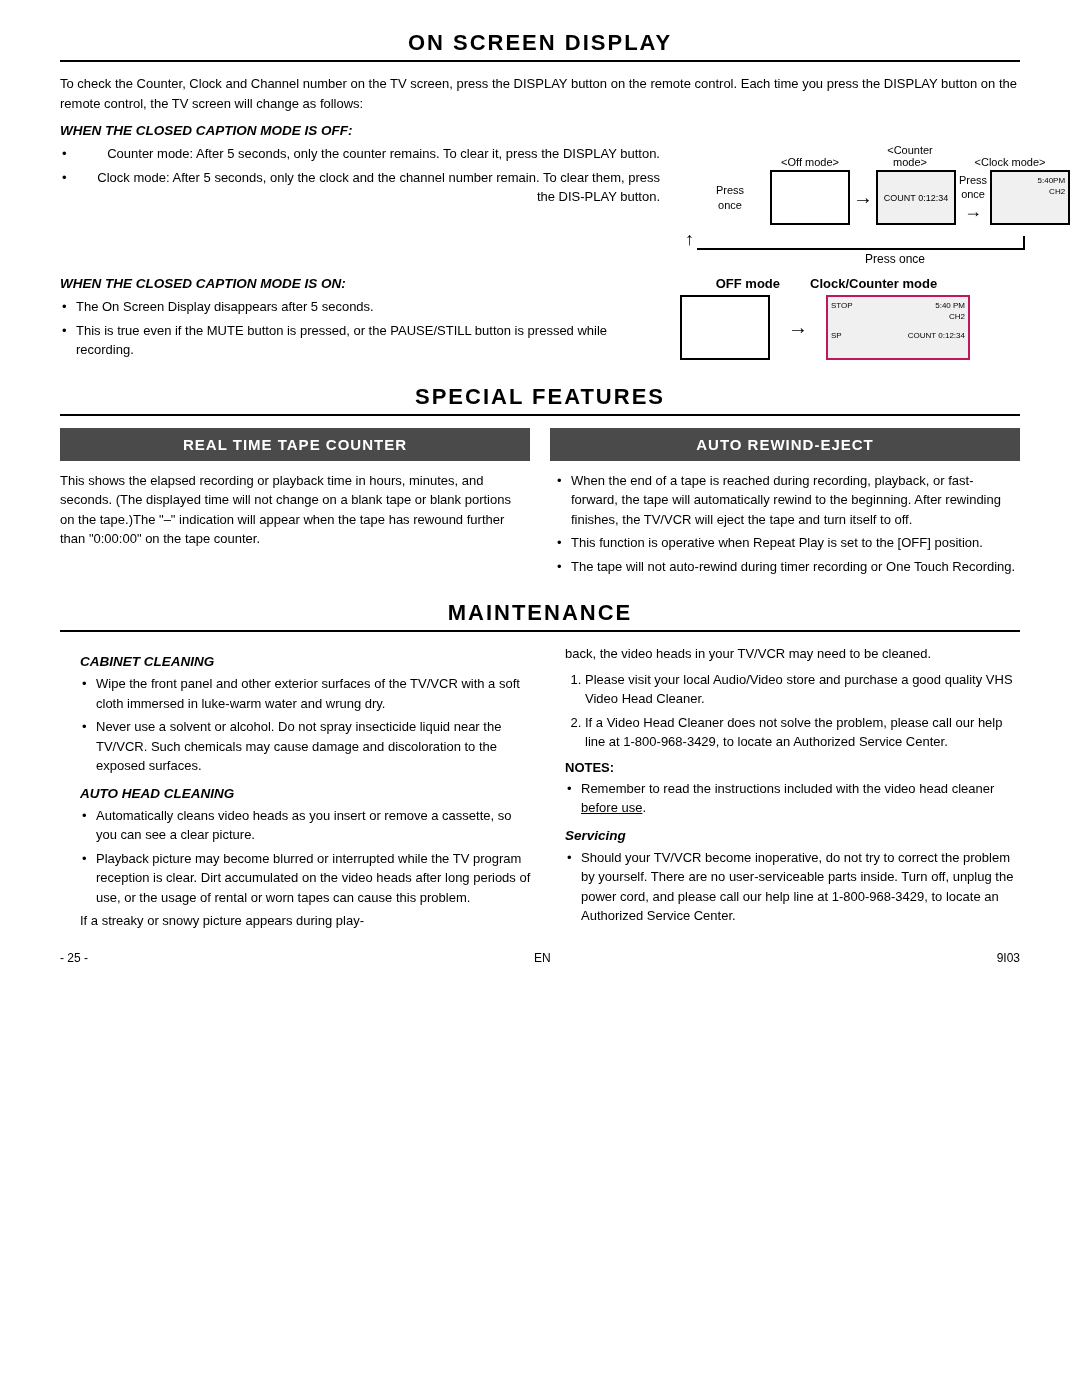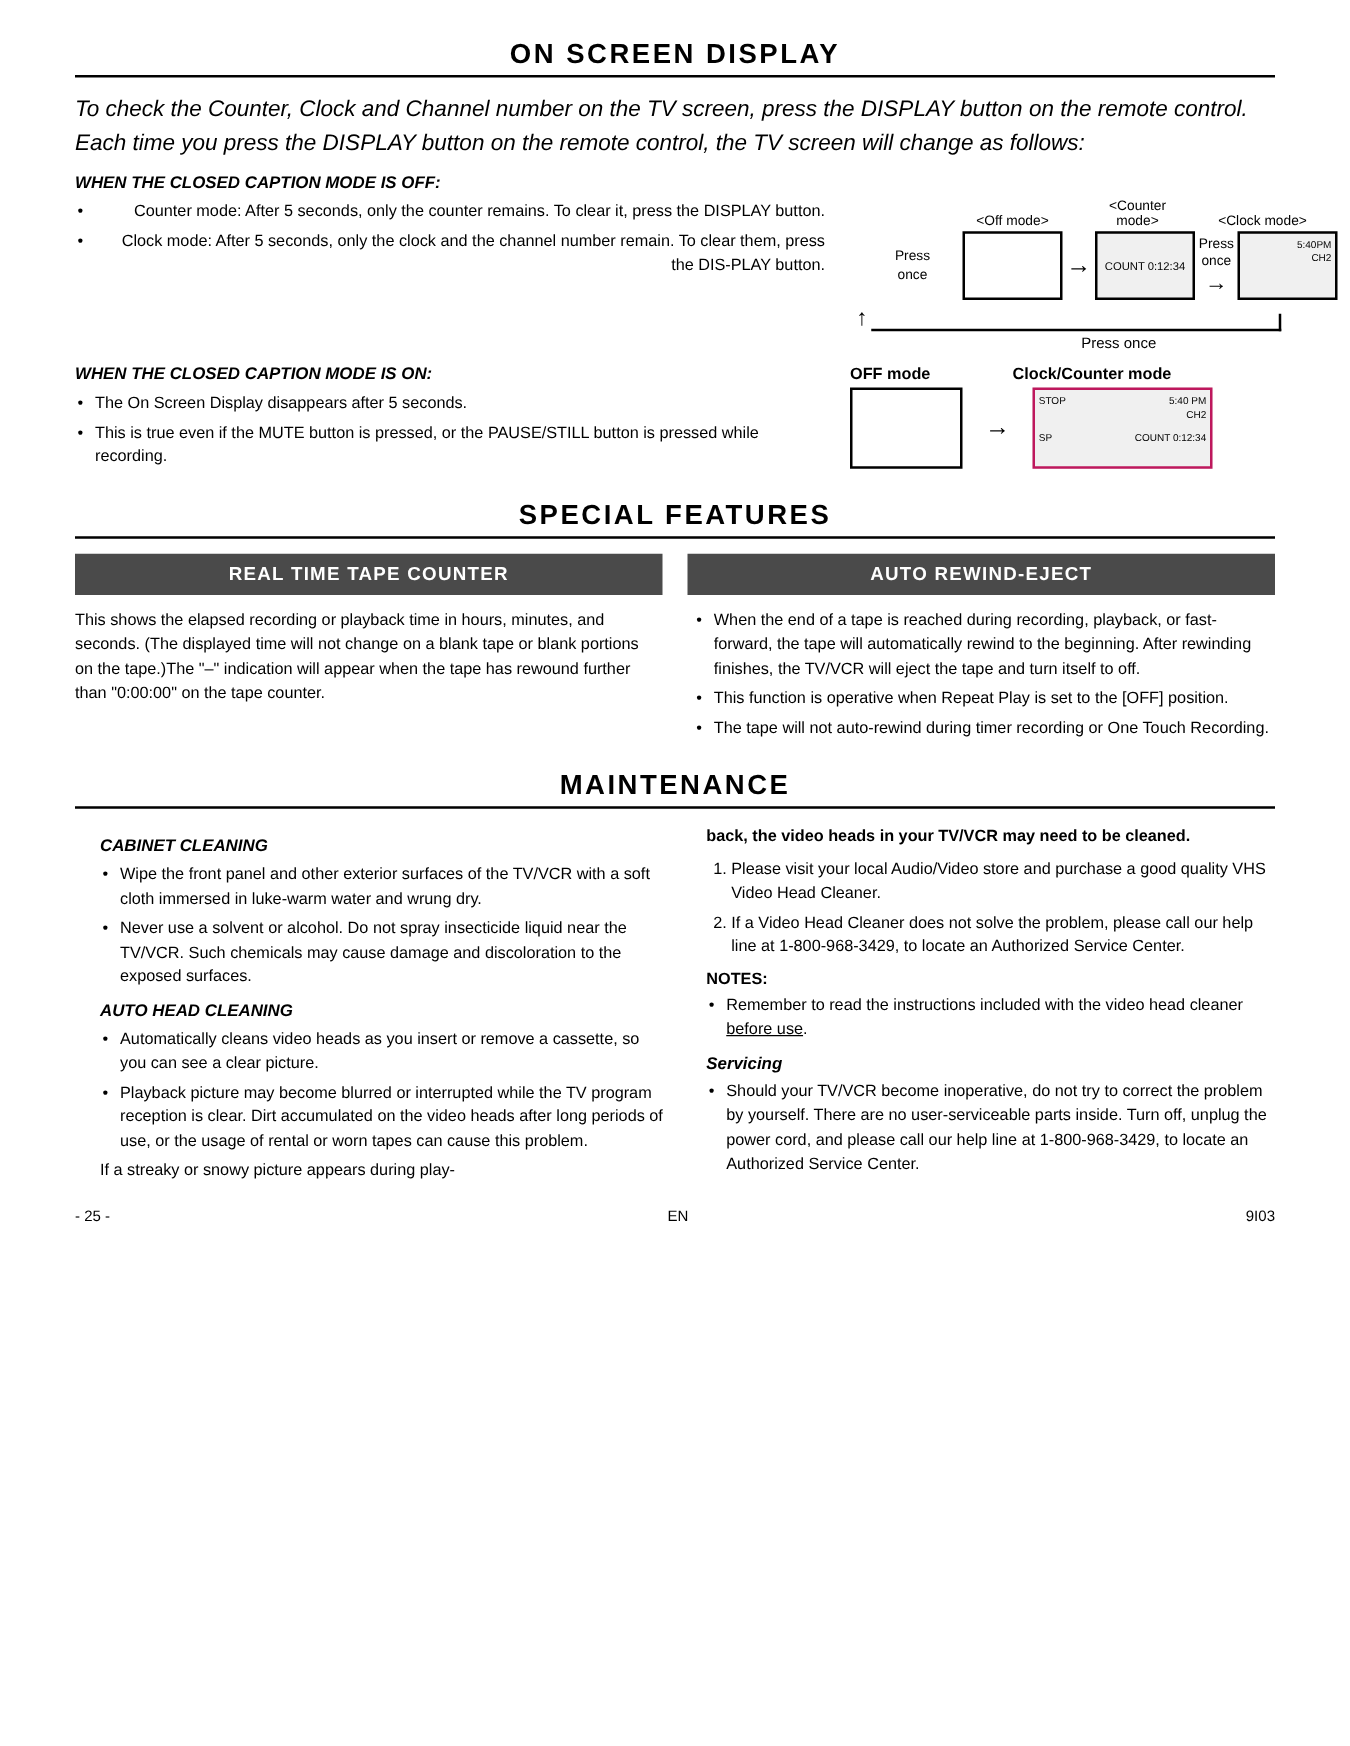--- a/index.html
+++ b/index.html
@@ -18,24 +18,23 @@
       font-weight: bold;
       letter-spacing: 2px;
       margin-bottom: 4px;
     }
     .section-divider {
       border: none;
       border-top: 2px solid #000;
       margin-bottom: 12px;
     }
     .intro-text {
-      font-size: 18px;
+      font-size: 13px;
       margin-bottom: 10px;
       line-height: 1.5;
-      font-style: italic;
     }
     .subtitle-italic {
       font-style: italic;
       font-weight: bold;
       font-size: 13.5px;
       margin-bottom: 6px;
     }
     .two-col {
       display: flex;
       gap: 20px;
@@ -74,20 +73,21 @@
       flex: 1;
     }
     .cc-on-right {
       width: 340px;
       flex-shrink: 0;
     }
     .off-clock-label {
       display: flex;
       gap: 30px;
       margin-bottom: 4px;
+      text-align: right;
     }
     .off-clock-label .label-item {
       font-weight: bold;
       font-size: 13px;
       min-width: 100px;
     }
     .cc-diagram-row {
       display: flex;
       align-items: center;
       gap: 10px;
@@ -357,21 +357,21 @@
 
     <p class="sub-section-title">AUTO HEAD CLEANING</p>
     <ul>
       <li>Automatically cleans video heads as you insert or remove a cassette, so you can see a clear picture.</li>
       <li>Playback picture may become blurred or interrupted while the TV program reception is clear. Dirt accumulated on the video heads after long periods of use, or the usage of rental or worn tapes can cause this problem.</li>
     </ul>
     <p style="margin-top:4px; line-height:1.5;">If a streaky or snowy picture appears during play-</p>
   </div>
 
   <div class="maintenance-col">
-    <p style="line-height:1.5; margin-bottom:6px;font-weight:bold;">back, the video heads in your TV/VCR may need to be cleaned.</p>
+    <p style="line-height:1.5; margin-bottom:6px;">back, the video heads in your TV/VCR may need to be cleaned.</p>
     <ol>
       <li>Please visit your local Audio/Video store and purchase a good quality VHS Video Head Cleaner.</li>
       <li>If a Video Head Cleaner does not solve the problem, please call our help line at 1-800-968-3429, to locate an Authorized Service Center.</li>
     </ol>
     <p class="notes-bold">NOTES:</p>
     <ul>
       <li>Remember to read the instructions included with the video head cleaner <span class="underline">before use</span>.</li>
     </ul>
 
     <p class="sub-section-title">Servicing</p>

